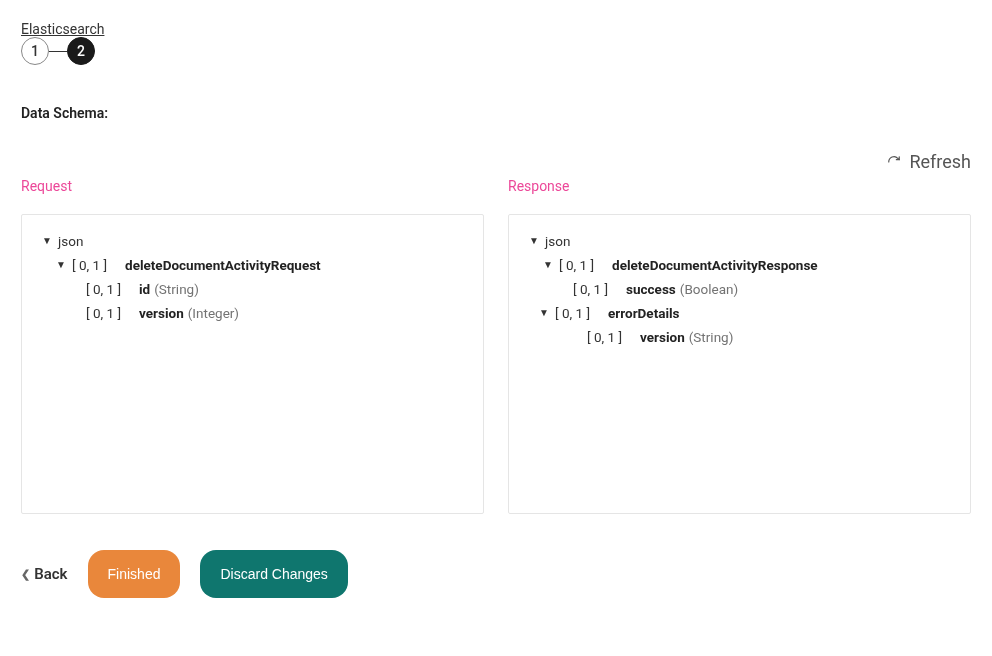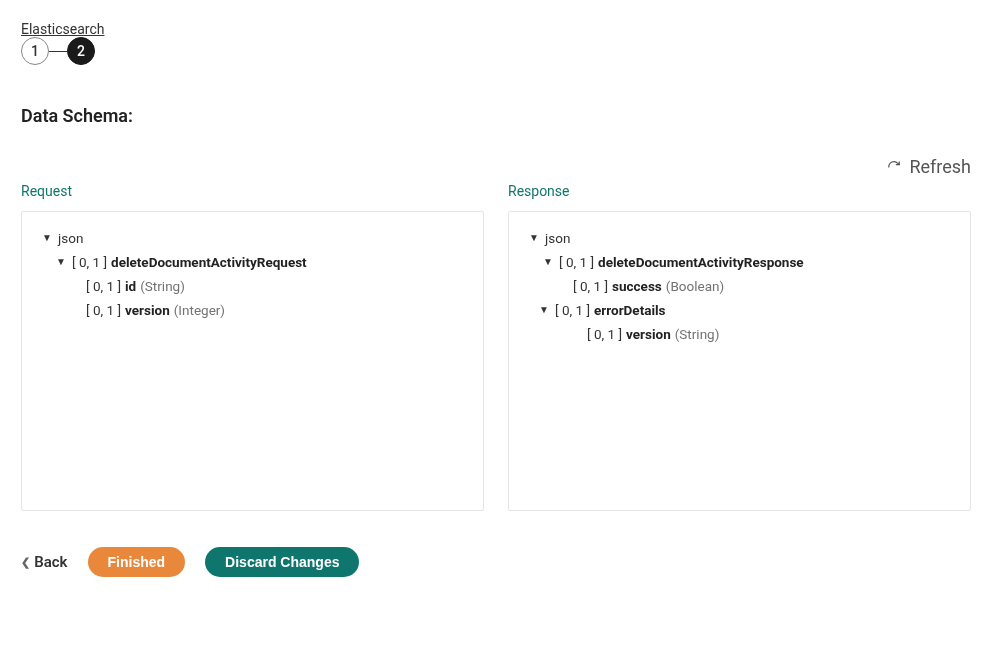--- a/index.html
+++ b/index.html
@@ -49,21 +49,21 @@
     background: #1a1a1a;
     color: #fff;
     border: 1px solid #1a1a1a;
   }
   .step-line {
     width: 18px;
     height: 1px;
     background: #333;
   }
   .section-title {
-    font-size: 18px;
+    font-size: 14px;
     font-weight: 600;
     margin-bottom: 30px;
     color: #222;
   }
   .schema-container {
     display: flex;
     gap: 24px;
     align-items: flex-start;
   }
   .schema-col {
@@ -76,22 +76,22 @@
     align-items: center;
     gap: 8px;
     cursor: pointer;
     color: #555;
     font-size: 18px;
     margin-bottom: 6px;
   }
   .refresh-icon svg { display: block; }
   .col-label {
     font-size: 14px;
-    color: #0f766e;
-    margin-bottom: 12px;
+    color: #ec4899;
+    margin-bottom: 20px;
   }
   .schema-box {
     border: 1px solid #e5e5e5;
     border-radius: 2px;
     padding: 14px 12px;
     height: 300px;
     overflow: auto;
     background: #fff;
   }
   .tree-row {
@@ -113,44 +113,44 @@
   }
   .chevron-spacer {
     width: 18px;
     display: inline-block;
   }
   .indent-0 { padding-left: 6px; }
   .indent-1 { padding-left: 20px; }
   .indent-2 { padding-left: 34px; }
   .indent-3 { padding-left: 48px; }
   .node-prefix { color: #333; }
-  .node-name { font-weight: 700; color: #222; margin-left: 4px;}
+  .node-name { font-weight: 700; color: #222; margin-left: 18px;}
   .node-type { color: #737373; margin-left: 4px; }
   .footer-bar {
     display: flex;
     align-items: center;
     gap: 20px;
     margin-top: 36px;
   }
   .back-link {
     display: flex;
     align-items: center;
     gap: 4px;
     color: #333;
     font-weight: 600;
     font-size: 15px;
     cursor: pointer;
   }
   .back-chevron { font-size: 11px; color: #666; }
   .btn {
     border: none;
     border-radius: 16px;
-    padding: 7px 20px;
-    font-size: 14px;
-    font-weight: 700;
+    padding: 16px 20px;
+    font-size: 14px;
+    font-weight: 400;
     cursor: pointer;
     color: #fff;
   }
   .btn-primary { background: #e9873b; }
   .btn-secondary { background: #0f766e; }
 </style>
 </head>
 <body>
 
 <div class="page">

